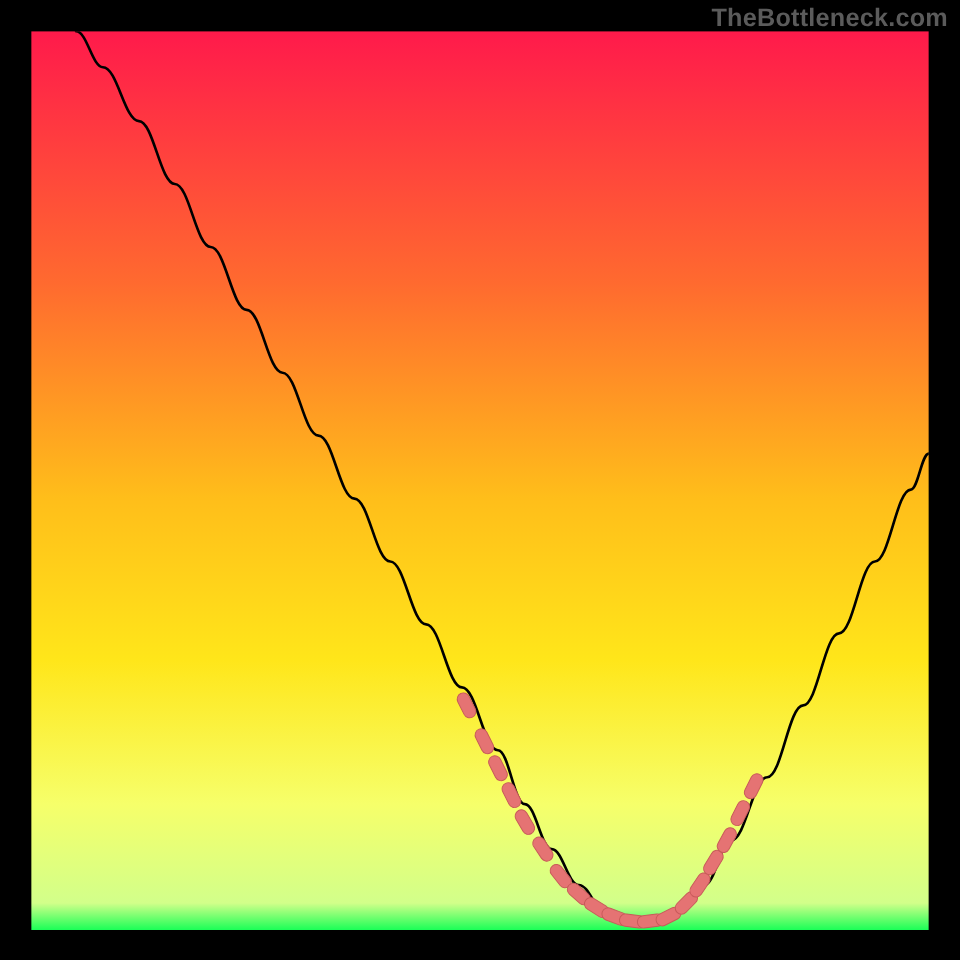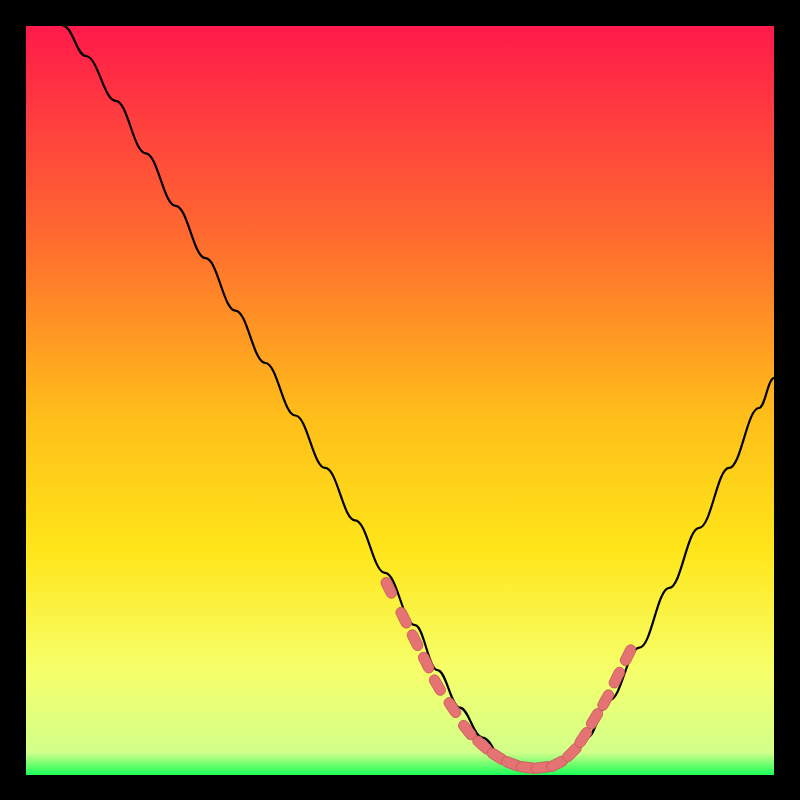--- a/index.html
+++ b/index.html
@@ -35,20 +35,21 @@
     width: 748px;
     height: 749px;
   }
   svg { display: block; }
 </style>
 </head>
 <body>
 
 <div class="stage">
 
+  <div class="watermark">TheBottleneck.com</div>
 
   <svg class="plot" viewBox="0 0 748 749" width="748" height="749">
     <defs>
       <linearGradient id="bgGrad" x1="0" y1="0" x2="0" y2="1">
         <stop id="g0" offset="0%" stop-color="#ff1a4b"></stop>
         <stop id="g1" offset="28%" stop-color="#ff6a2f"></stop>
         <stop id="g2" offset="52%" stop-color="#ffbe1a"></stop>
         <stop id="g3" offset="70%" stop-color="#ffe61a"></stop>
         <stop id="g4" offset="86%" stop-color="#f6ff6a"></stop>
         <stop id="g5" offset="97%" stop-color="#d2ff8a"></stop>

